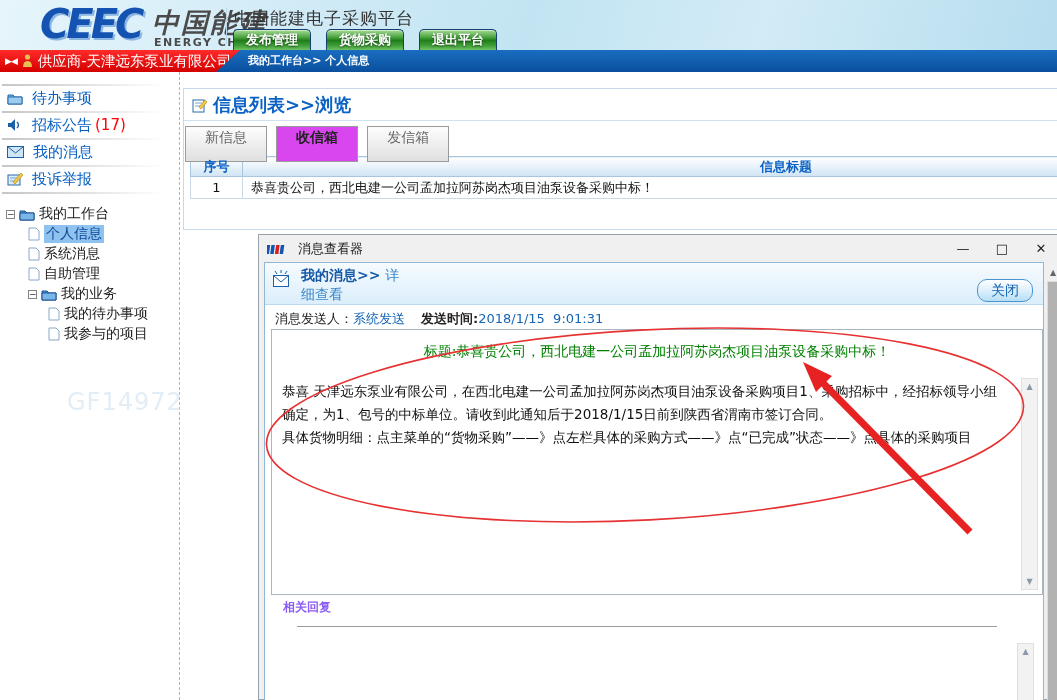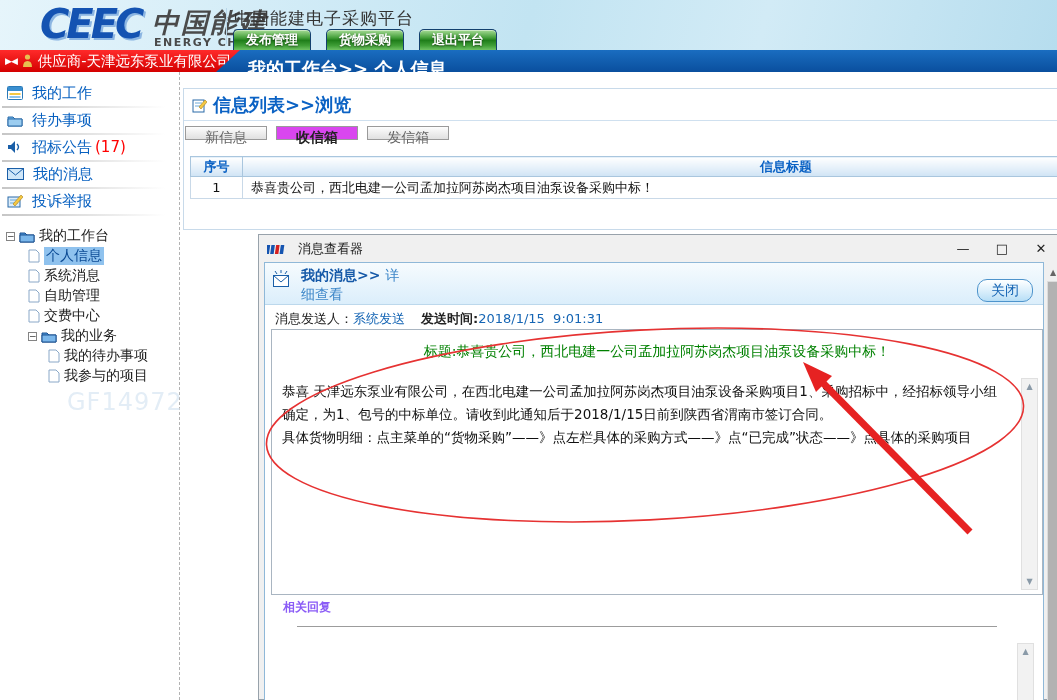--- a/index.html
+++ b/index.html
@@ -26,21 +26,21 @@
 
   
   #statusbar { left:0; top:50px; width:1057px; height:22px;
     background:linear-gradient(180deg,#1a6dc0,#0a4f9e); }
   #supplier-bar { left:0; top:0; width:240px; height:22px; display:flex; align-items:center;
     padding-left:5px; gap:5px; color:#fff; font-size:14px;
     background:linear-gradient(180deg,#ff2a2a,#d40000);
     clip-path:polygon(0 0,100% 0,calc(100% - 24px) 100%,0 100%); }
   #play-icons { font-size:9px; letter-spacing:-1px; }
   #supplier-name { font-size:14.5px; }
-  #breadcrumb { left:248px; top:8px; height:28px; line-height:22px; color:#fff; font-size:18px; font-weight:bold; }
+  #breadcrumb { left:248px; top:0; height:28px; line-height:22px; color:#fff; font-size:11px; font-weight:bold; }
 
   
   #sidebar { left:0; top:72px; width:180px; height:628px; background:#fff;
     border-right:1px dashed #b3b3b3; padding-top:10px; }
   .side-item { display:flex; align-items:center; gap:9px; height:22px; margin-left:7px;
     color:#0760c0; font-size:15px; cursor:pointer; }
   .side-sep { height:2px; margin:2px 14px 1px 2px;
     background:linear-gradient(90deg,#c6c6c6,#e4e4e4 55%,rgba(255,255,255,0)); }
   .side-badge { color:#f00; }
   #tree { margin-top:10px; font-size:14px; color:#222; }
@@ -52,21 +52,21 @@
   .tree-label.selected { background:#8fc2ee; color:#0b4a94; padding:0 2px; }
   #watermark { left:67px; top:316px; font-size:24px; color:#e3edf6; letter-spacing:1px; }
 
   
   #main-panel { left:183px; top:88px; width:874px; height:142px; background:#fff;
     border:1px solid #c8daea; border-right:none; }
   #panel-title-row { display:flex; align-items:center; gap:6px; padding:4px 0 3px 8px;
     border-bottom:1px solid #cfe0ef; }
   #panel-title { color:#0b62c4; font-size:18px; font-weight:bold; }
   #main-tabs { margin:5px 0 0 1px; height:22px; }
-  .mtab { display:inline-block; width:82px; height:14px; line-height:20px; text-align:center;
+  .mtab { display:inline-block; width:82px; height:36px; line-height:20px; text-align:center;
     border:1px solid #9a9a9a; margin-right:4px; font-size:14px; color:#666; cursor:pointer;
     background:linear-gradient(180deg,#fdfdfd,#e0e0e0); }
   .mtab.active { background:#d946ef; color:#222; font-weight:bold; }
   #msg-table { margin:8px 0 0 6px; border-collapse:collapse; width:1140px; table-layout:fixed; }
   #msg-table th { height:20px; font-size:13px; color:#0b62c4; font-weight:bold;
     border:1px solid #a9c6de; background:linear-gradient(180deg,#ffffff,#dcebf8 75%,#cfe3f4); }
   #msg-table td { height:22px; font-size:13px; color:#111; border:1px solid #c9d9e8; background:#fff; }
   .col-no { width:52px; text-align:center; }
   .col-title { padding-left:8px; }
 
@@ -137,29 +137,20 @@
         <circle cx="5.5" cy="3" r="2.6" fill="#e8c050"></circle>
         <path d="M1 13 Q1 7 5.5 7 Q10 7 10 13 Z" fill="#e8c050"></path>
       </svg>
       <span id="supplier-name">供应商-天津远东泵业有限公司</span>
     </div>
     <div id="breadcrumb" class="abs">我的工作台&gt;&gt; 个人信息</div>
   </div>
 
   <div id="sidebar" class="abs">
 
-    <div class="side-item">
-      <svg width="16" height="14" aria-hidden="true">
-        <rect x="0.5" y="0.5" width="15" height="13" rx="1" fill="#fff" stroke="#2a7ab8"></rect>
-        <rect x="1" y="1" width="14" height="4" fill="#3a8fd0"></rect>
-        <rect x="2.5" y="7" width="11" height="2" fill="#f5c842"></rect>
-        <rect x="2.5" y="10" width="11" height="2" fill="#8fc3ea"></rect>
-      </svg>
-      <span>我的工作</span>
-    </div>
     <div class="side-sep"></div>
 
     <div class="side-item">
       <svg width="16" height="13" aria-hidden="true">
         <path d="M1 3 L6 3 L8 5 L15 5 L15 12 L1 12 Z" fill="#6db3e8" stroke="#2a6aa8" stroke-width="1"></path>
         <path d="M1 5 L15 5 L15 12 L1 12 Z" fill="#9ccdf0" stroke="#2a6aa8" stroke-width="1"></path>
       </svg>
       <span>待办事项</span>
     </div>
     <div class="side-sep"></div>
@@ -213,26 +204,20 @@
         <svg width="12" height="14" aria-hidden="true">
           <path d="M1 1 L8 1 L11 4 L11 13 L1 13 Z" fill="#fff" stroke="#8aa8c8"></path>
         </svg>
         <span class="tree-label">系统消息</span>
       </div>
       <div class="tree-row indent2">
         <svg width="12" height="14" aria-hidden="true">
           <path d="M1 1 L8 1 L11 4 L11 13 L1 13 Z" fill="#fff" stroke="#8aa8c8"></path>
         </svg>
         <span class="tree-label">自助管理</span>
-      </div>
-      <div class="tree-row indent2">
-        <svg width="12" height="14" aria-hidden="true">
-          <path d="M1 1 L8 1 L11 4 L11 13 L1 13 Z" fill="#fff" stroke="#8aa8c8"></path>
-        </svg>
-        <span class="tree-label">交费中心</span>
       </div>
       <div class="tree-row indent2">
         <span class="expander">−</span>
         <svg width="16" height="13" aria-hidden="true">
           <path d="M1 3 L6 3 L8 5 L15 5 L15 12 L1 12 Z" fill="#4a94d8" stroke="#1a5090"></path>
           <path d="M1 5 L15 5 L15 12 L1 12 Z" fill="#7ab6ea" stroke="#1a5090"></path>
         </svg>
         <span class="tree-label">我的业务</span>
       </div>
       <div class="tree-row indent3">

